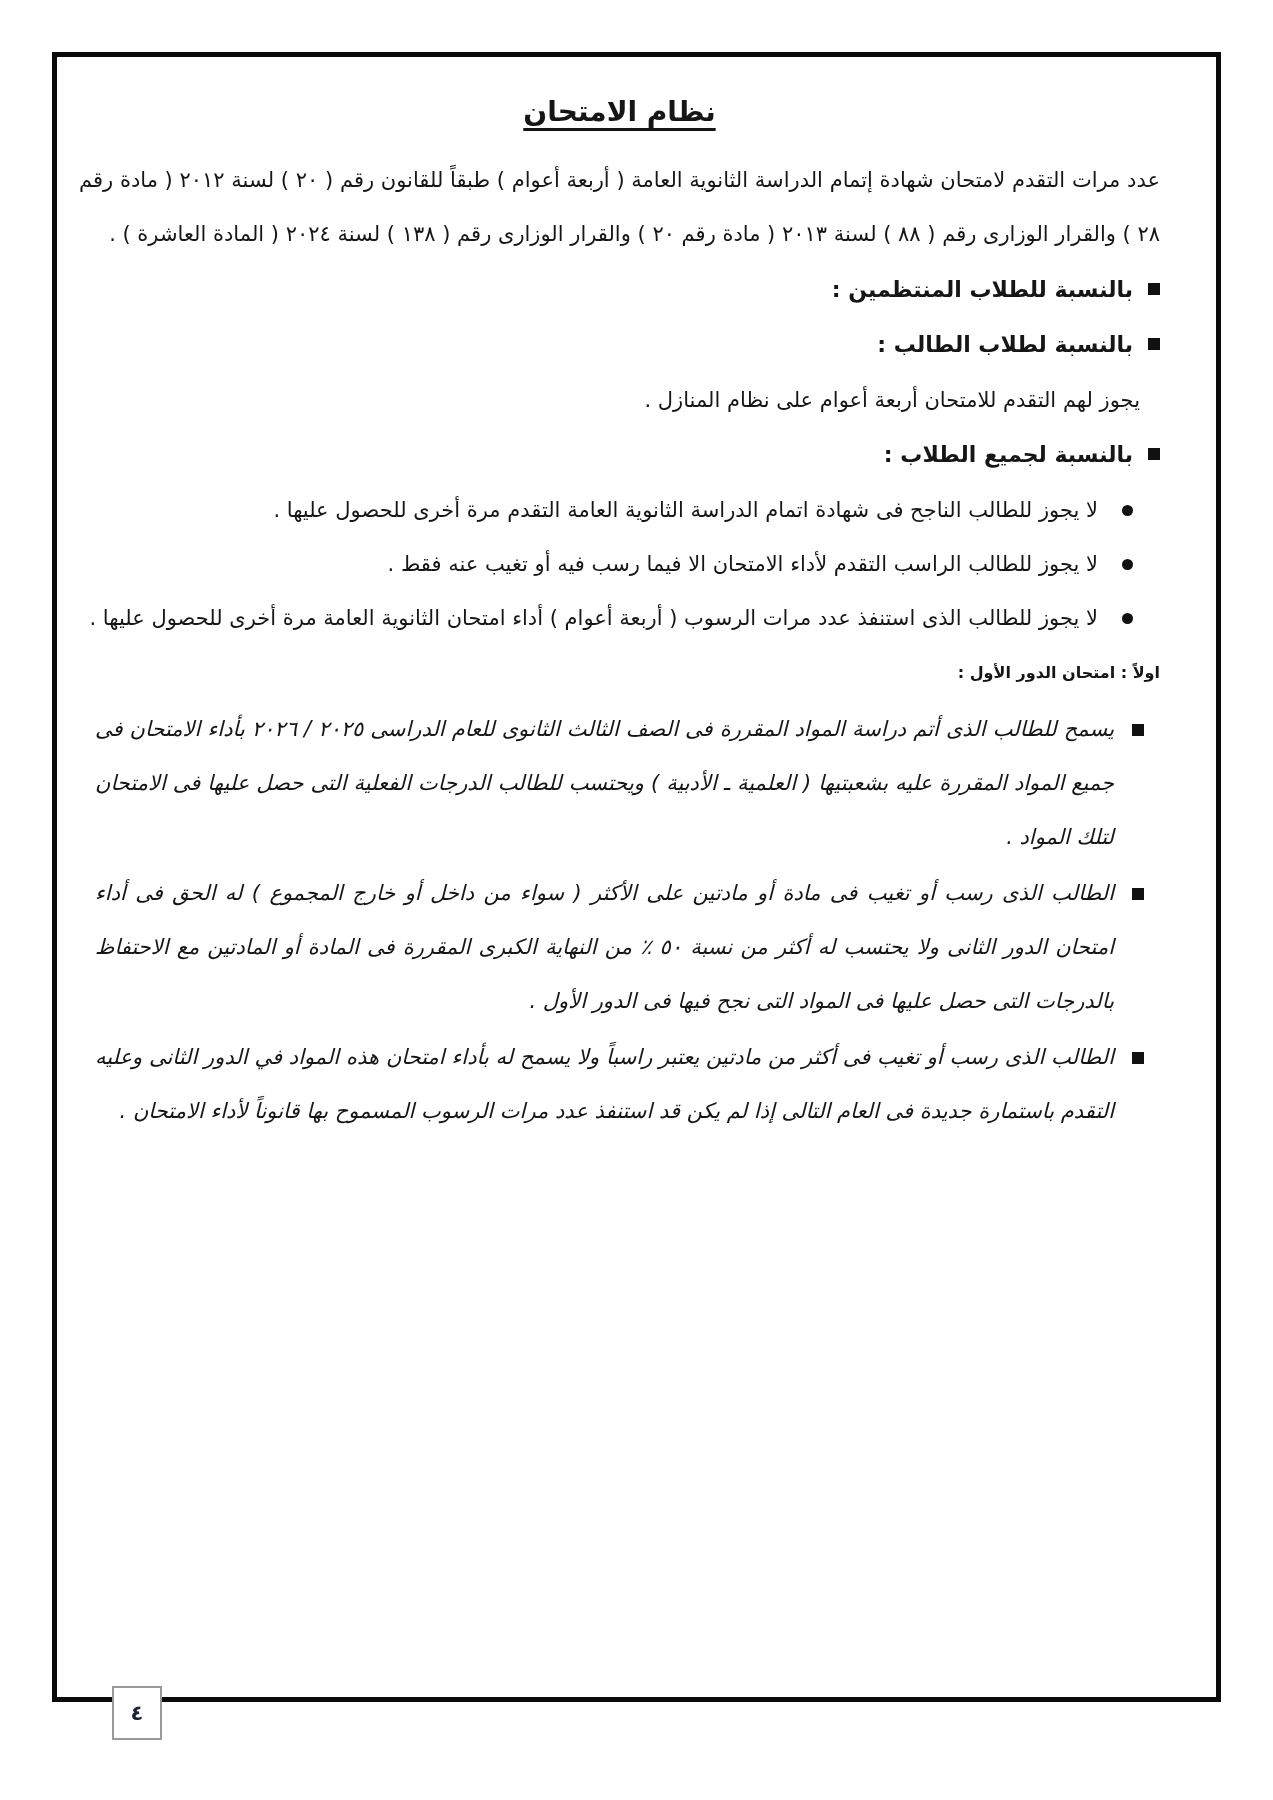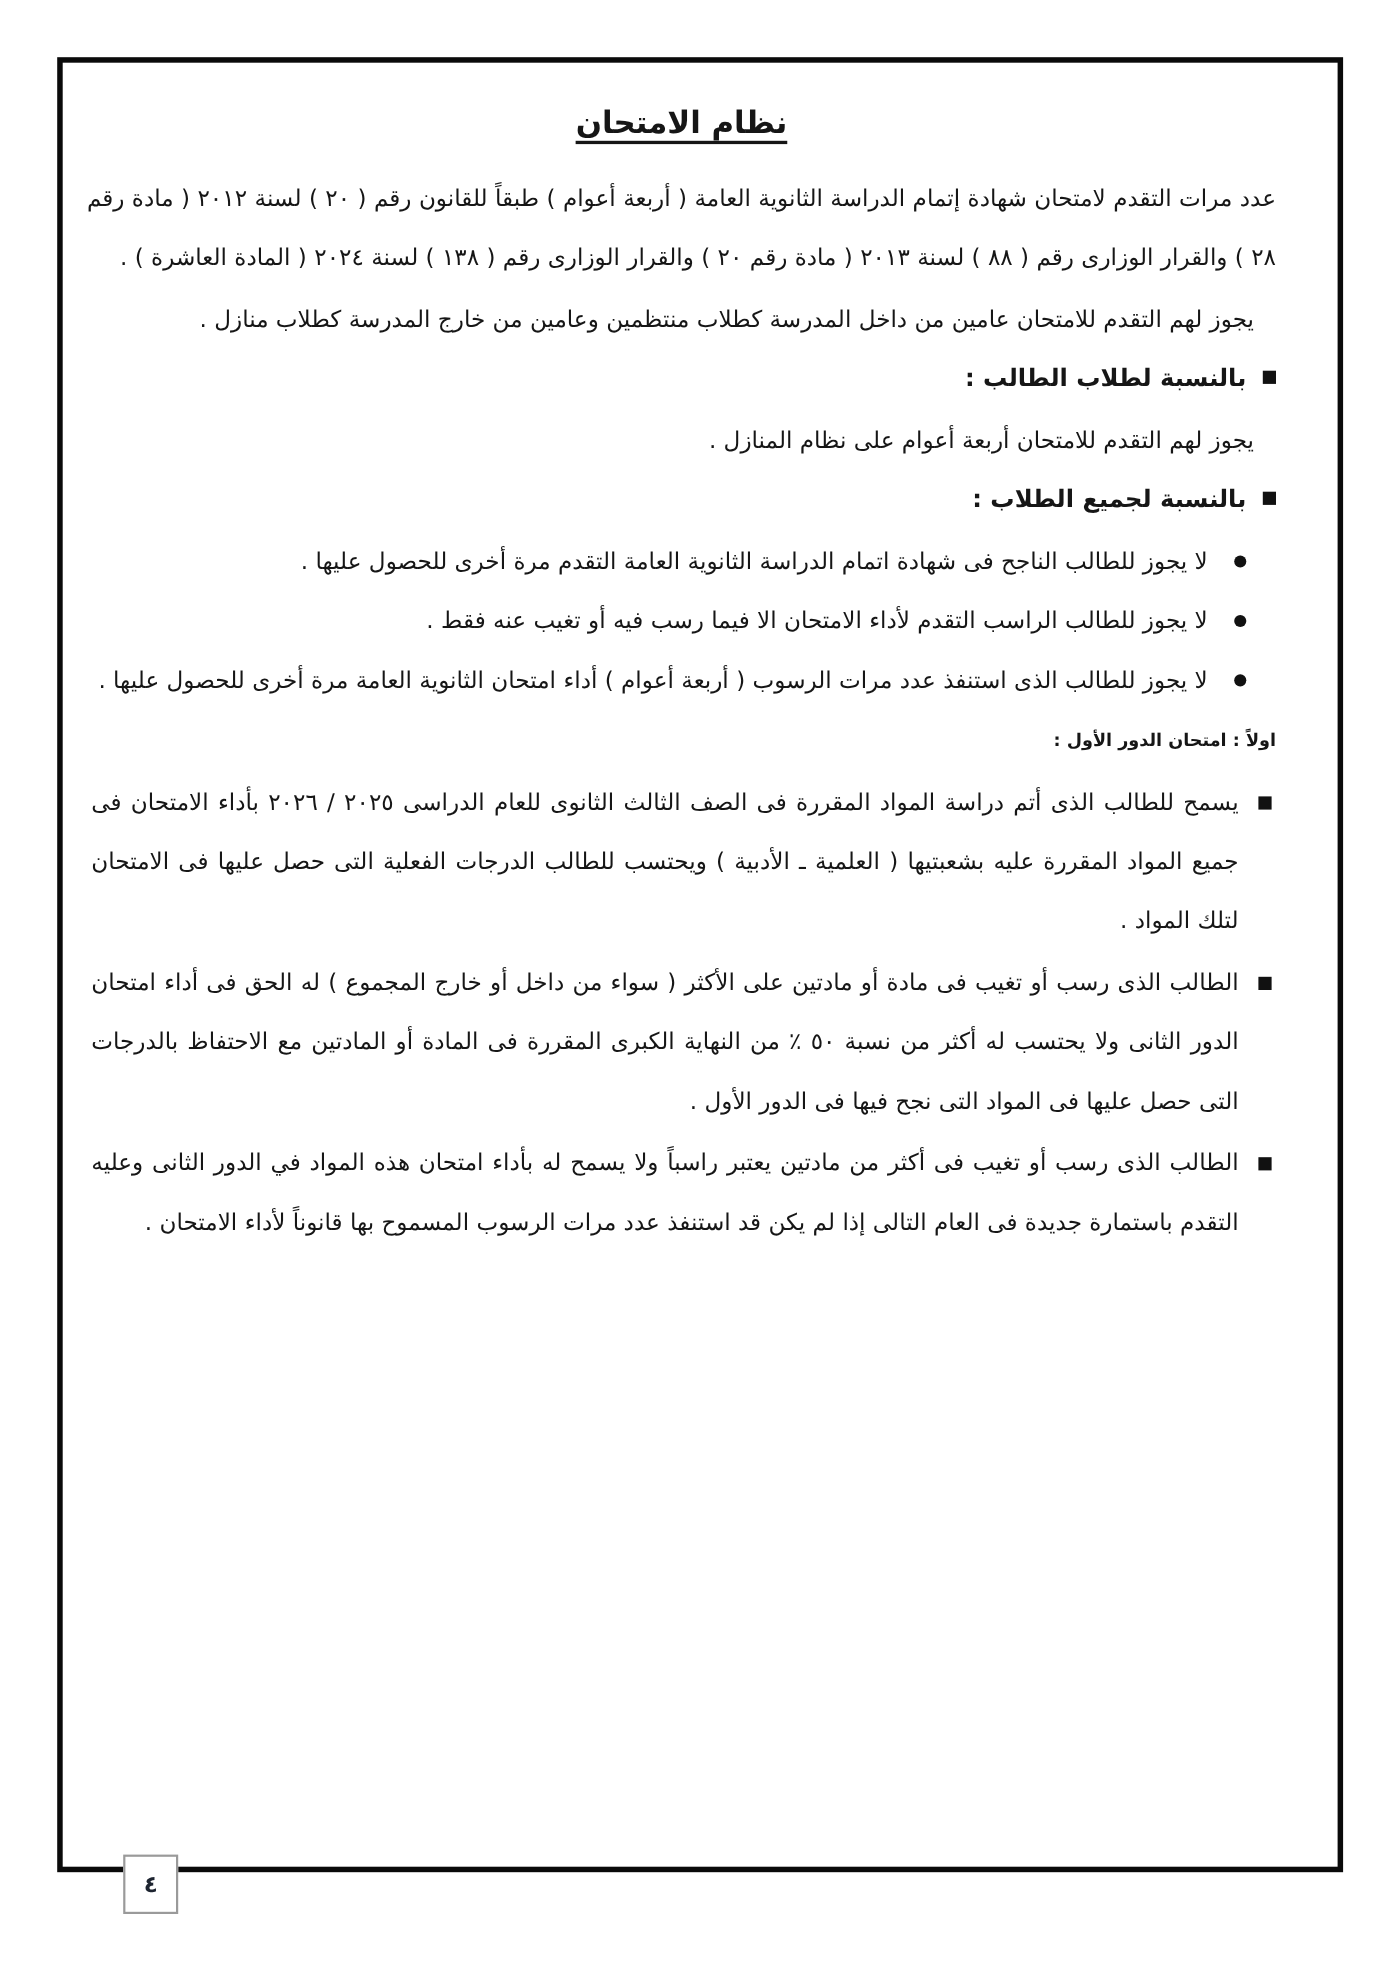--- a/index.html
+++ b/index.html
@@ -80,21 +80,22 @@
     right: 27px;
     top: 22px;
     width: 11px;
     height: 11px;
     border-radius: 50%;
     background: #111111;
   }
   .bullet-sq-para {
     position: relative;
     padding-right: 30px;
-    margin: 2px 4px;
+    margin: 2px 16px;
+    font-style: italic;
   }
   .bullet-sq-para .sq {
     position: absolute;
     right: 0;
     top: 22px;
     width: 12px;
     height: 12px;
     background: #111111;
   }
   .page-number-box {
@@ -116,21 +117,23 @@
 </style>
 </head>
 <body>
 
 <div class="frame">
 
   <h1 class="doc-title">نظام الامتحان</h1>
 
   <p class="body-text intro">عدد مرات التقدم لامتحان شهادة إتمام الدراسة الثانوية العامة ( أربعة أعوام ) طبقاً للقانون رقم ( ٢٠ ) لسنة ٢٠١٢ ( مادة رقم ٢٨ ) والقرار الوزارى رقم ( ٨٨ ) لسنة ٢٠١٣ ( مادة رقم ٢٠ ) والقرار الوزارى رقم ( ١٣٨ ) لسنة ٢٠٢٤ ( المادة العاشرة ) .</p>
 
-  <p class="body-text sub-para">يجوز لهم التقدم للامتحان عامين من داخل المدرسة كطلاب منتظمين وعامين من خارج المدرسة كطلاب منازل .</p>
+  <div class="section-heading">
+    <span class="sq-inline"></span><span>بالنسبة للطلاب المنتظمين :</span>
+  </div>
 
   <div class="section-heading">
     <span class="sq-inline"></span><span>بالنسبة لطلاب الطالب :</span>
   </div>
   <p class="body-text sub-para">يجوز لهم التقدم للامتحان أربعة أعوام على نظام المنازل .</p>
 
   <div class="section-heading">
     <span class="sq-inline"></span><span>بالنسبة لجميع الطلاب :</span>
   </div>
 

